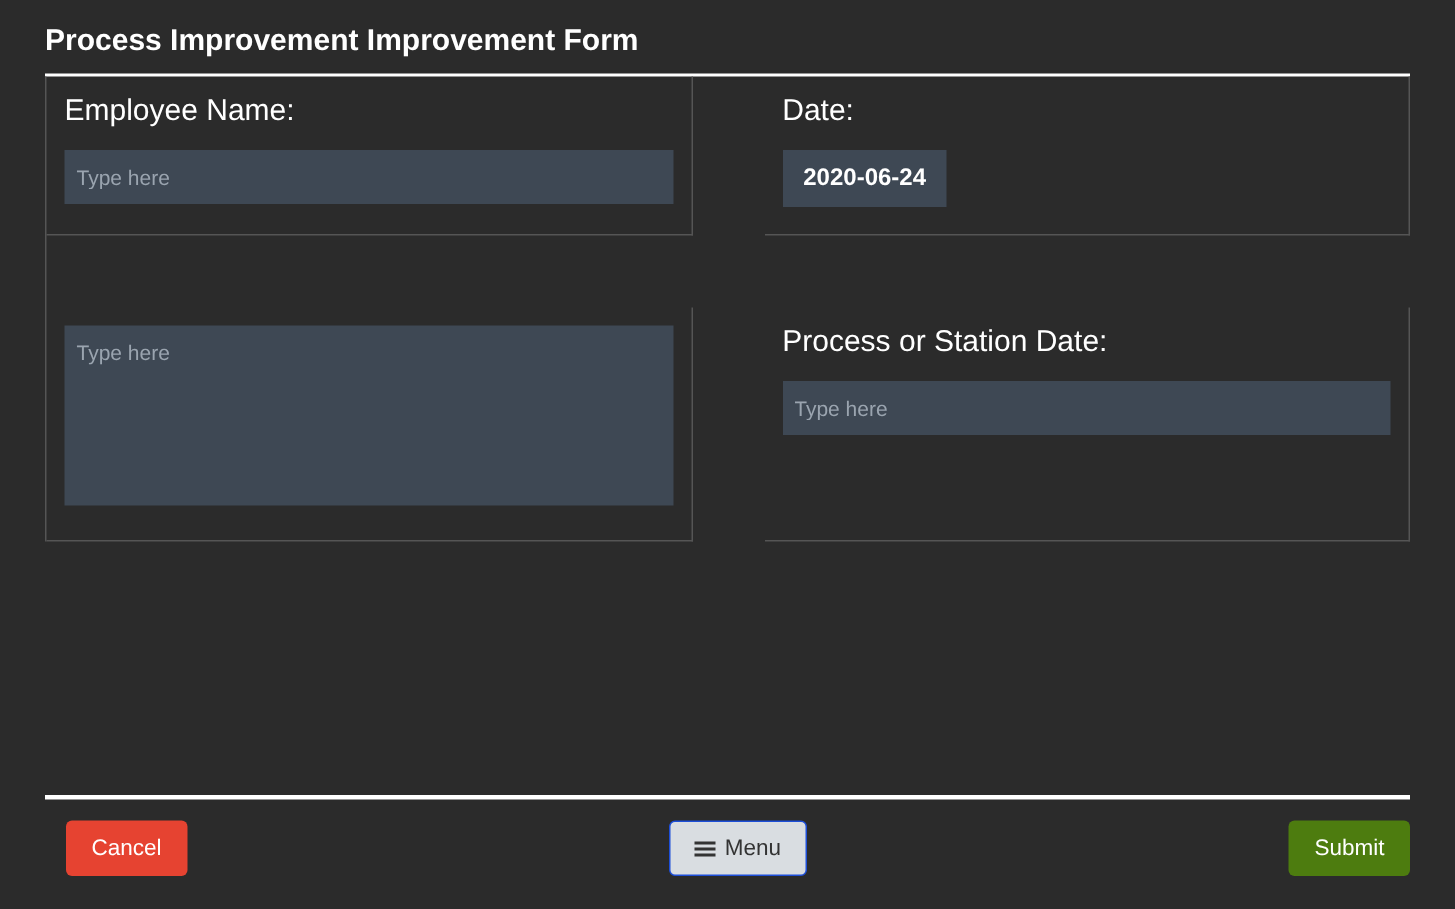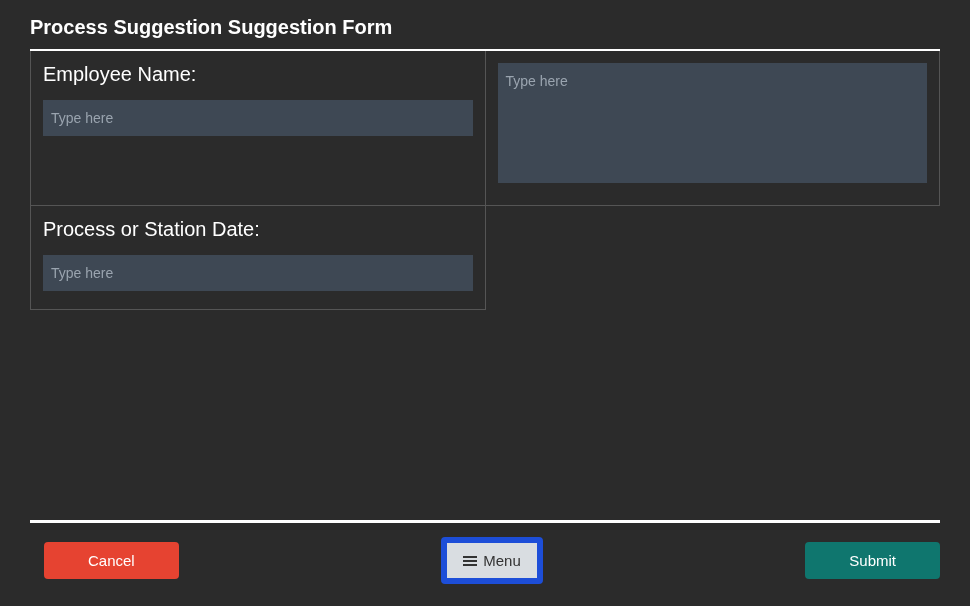--- a/index.html
+++ b/index.html
@@ -31,20 +31,21 @@
     }
     .ruler {
       height: 2px;
       background: #fff;
       width: 100%;
     }
     .form-grid {
       display: grid;
       grid-template-columns: 1fr 1fr;
       border-left: 1px solid #555;
+      gap: 48px;
     }
     .cell {
       border-right: 1px solid #555;
       border-bottom: 1px solid #555;
       padding: 12px 12px 18px 12px;
     }
     .cell-label {
       font-size: 20px;
       font-weight: 400;
       color: #fff;
@@ -95,75 +96,79 @@
     }
     .footer {
       display: flex;
       align-items: center;
       padding: 14px 0 22px 0;
     }
     .btn {
       border: none;
       border-radius: 4px;
       font-size: 15px;
-      padding: 10px 44px;
+      padding: 10px 17px;
       cursor: pointer;
       font-family: inherit;
     }
     .btn-cancel {
       background: #e64331;
       color: #fff;
       margin-left: 14px;
     }
     .btn-menu {
       background: #d9dde1;
       color: #333;
       display: inline-flex;
       align-items: center;
       gap: 6px;
       margin: 0 auto;
       padding: 9px 16px;
-      border: 6px solid #1d4ed8;
+      border: 1px solid #1d4ed8;
     }
     .hamburger {
       display: inline-flex;
       flex-direction: column;
       gap: 2px;
     }
     .hamburger span {
       display: block;
       width: 14px;
       height: 2px;
       background: #333;
     }
     .btn-submit {
-      background: #0f766e;
+      background: #4d7c0f;
       color: #fff;
       margin-right: 0;
     }
     .footer-inner {
       display: flex;
       align-items: center;
       width: 100%;
     }
   </style>
 </head>
 <body>
 
 <div class="page">
-  <div class="title">Process Suggestion Suggestion Form</div>
+  <div class="title">Process Improvement Improvement Form</div>
   <div class="ruler"></div>
 
   <div class="form-grid">
 
     <div class="cell">
       <div class="cell-label">Employee Name:</div>
       <input type="text" class="input" placeholder="Type here" style="">
     </div>
 
+    <div class="cell">
+      <div class="cell-label">Date:</div>
+      <div class="date-box">2020-06-24</div>
+    </div>
 
     <div class="cell">
       <textarea class="textarea" placeholder="Type here" style=""></textarea>
     </div>
 
     <div class="cell">
       <div class="cell-label">Process or Station Date:</div>
       <input type="text" class="input" placeholder="Type here" style="">
     </div>
 

